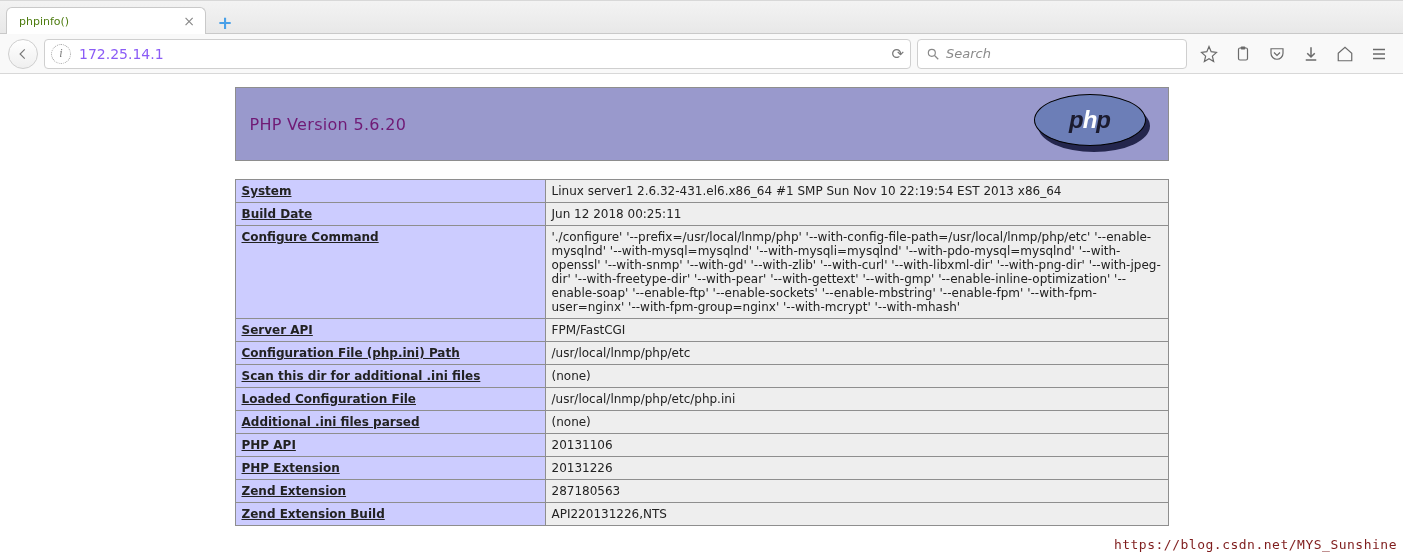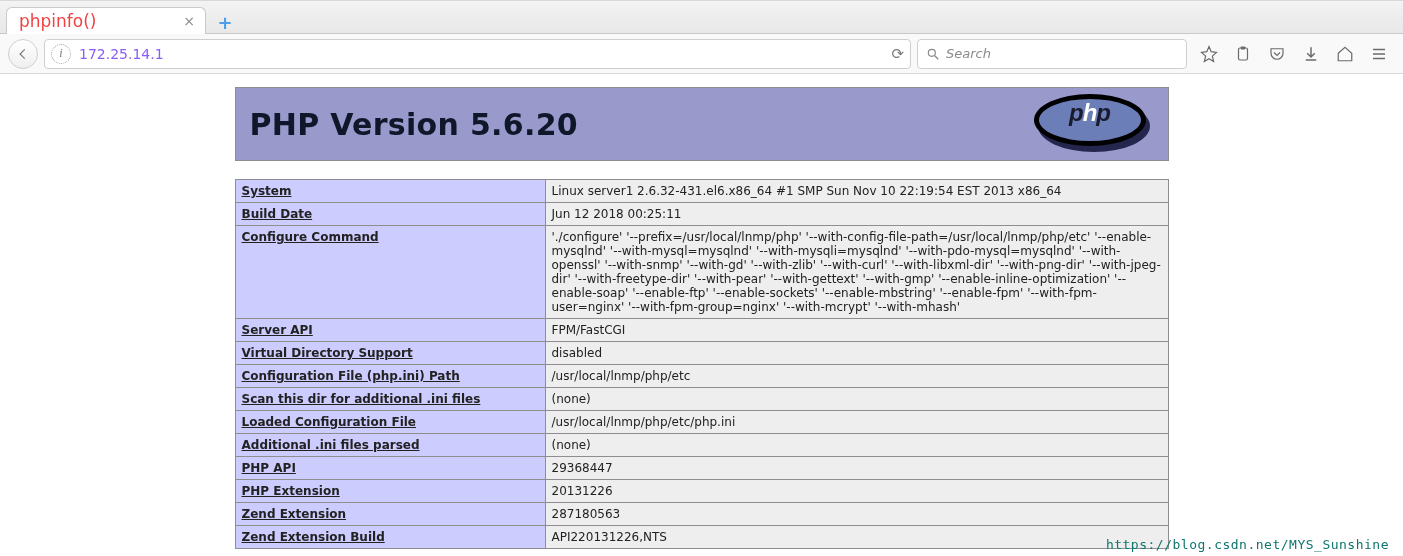--- a/index.html
+++ b/index.html
@@ -6,21 +6,21 @@
   html, body { height: 100%; }
   body { font-family: "DejaVu Sans", "Liberation Sans", Arial, sans-serif; font-size: 13px; background: #fff; color: #222; }
 
   
   .browser-chrome { background: #f5f5f5; }
   .win-rule { height: 1px; background: #d8d8d8; }
 
   
   .tab-strip { display: flex; align-items: flex-end; height: 33px; padding-left: 6px; background: linear-gradient(#f3f3f3,#e8e8e8); border-bottom: 1px solid #c9c9c9; }
   .tab { display: flex; align-items: center; height: 27px; background: #fff; border: 1px solid #c9c9c9; border-bottom: none; border-top-left-radius: 6px; border-top-right-radius: 6px; padding: 0 10px 0 12px; min-width: 200px; gap: 8px; position: relative; top: 1px; }
-  .tab .title { flex: 1; white-space: nowrap; overflow: hidden; text-overflow: ellipsis; color: #ef4444; font-size: 17px; }
+  .tab .title { flex: 1; white-space: nowrap; overflow: hidden; text-overflow: ellipsis; color: #4d7c0f; font-size: 11px; }
   .tab .close-x { font-size: 14px; color: #8a8a8a; line-height: 1; cursor: pointer; }
   .newtab { width: 26px; height: 22px; margin-left: 6px; display: flex; align-items: center; justify-content: center; color: #49a0e8; font-size: 18px; font-weight: bold; cursor: pointer; }
 
   
   .toolbar { display: flex; align-items: center; height: 40px; padding: 0 8px; gap: 6px; background: #f9f9f9; border-bottom: 1px solid #d8d8d8; }
   .round-btn { width: 30px; height: 30px; border: 1px solid #cfcfcf; border-radius: 50%; background: linear-gradient(#ffffff,#efefef); display: flex; align-items: center; justify-content: center; cursor: pointer; }
   .round-btn svg { width: 14px; height: 14px; stroke: #777; fill: none; stroke-width: 2; }
 
   .urlbar { flex: 1; display: flex; align-items: center; height: 30px; border: 1px solid #cfcfcf; border-radius: 4px; background: #fff; padding: 0 6px; gap: 8px; }
   .urlbar .identity { width: 20px; height: 20px; border-radius: 50%; border: 1px dotted #9e9e9e; display: flex; align-items: center; justify-content: center; font-family: Georgia, serif; font-style: italic; font-size: 12px; color: #7a7a7a; }
@@ -40,33 +40,33 @@
   .viewport-outer { position: absolute; top: 75px; bottom: 0; left: 0; right: 0; display: flex; }
   .viewport { flex: 1; overflow: auto; background: #fff; }
   .viewport::-webkit-scrollbar { width: 15px; }
   .viewport::-webkit-scrollbar-track { background: #f1f1f1; }
   .viewport::-webkit-scrollbar-thumb { background: #c5c5c5; border-radius: 3px; }
 
   
   .phpinfo-wrap { width: 934px; margin: 12px auto 30px; }
 
   .pi-header { display: flex; align-items: center; justify-content: space-between; border: 1px solid #8e8e8e; background: #9999cc; padding: 12px 14px; height: 74px; }
-  .pi-header h1 { font-size: 30px; font-weight: bold; color: #0f172a; letter-spacing: 0.3px; }
+  .pi-header h1 { font-size: 16px; font-weight: normal; color: #701a75; letter-spacing: 0.3px; }
   .php-logo { width: 120px; height: 60px; position: relative; }
   .php-logo .shadow { position: absolute; left: 4px; top: 6px; width: 112px; height: 52px; background: #24264d; border-radius: 50%/50%; }
-  .php-logo .oval { position: absolute; left: 0; top: 0; width: 112px; height: 52px; background: #6c7eb7; border-radius: 50%/50%; border: 5px solid #000000; display: flex; align-items: flex-start; justify-content: center; }
+  .php-logo .oval { position: absolute; left: 0; top: 0; width: 112px; height: 52px; background: #6c7eb7; border-radius: 50%/50%; border: 1px solid #000000; display: flex; align-items: center; justify-content: center; }
   .php-logo .txt { font-family: "Arial Black", Arial, sans-serif; font-weight: 900; font-size: 24px; color: #1b1b2f; font-style: italic; letter-spacing: -1px; }
   .php-logo .txt .h { color: #fff; }
 
   table.pi { width: 100%; border-collapse: collapse; margin-top: 18px; table-layout: fixed; }
   table.pi td { border: 1px solid #8e8e8e; padding: 4px 6px; font-size: 12px; vertical-align: top; word-break: break-word; }
   table.pi td.k { width: 310px; background: #ccccff; font-weight: bold; color: #222; text-decoration: underline; }
   table.pi td.v { background: #eeeeee; color: #222; font-family: "DejaVu Sans", Arial, sans-serif; }
 
-  .watermark { position: fixed; right: 14px; bottom: 4px; color: #0f766e; font-size: 13px; letter-spacing: 0.5px; pointer-events: none; font-family: monospace; }
+  .watermark { position: fixed; right: 6px; bottom: 4px; color: #7f1d1d; font-size: 13px; letter-spacing: 0.5px; pointer-events: none; font-family: monospace; }
 </style>
 </head>
 <body>
 
 <div class="browser-chrome">
   <div class="win-rule"></div>
 
   <div class="tab-strip">
     <div class="tab">
       <span class="title">phpinfo()</span>
@@ -159,42 +159,38 @@
             </tr>
             <tr>
               <td class="k">Configure Command</td>
               <td class="v">'./configure' '--prefix=/usr/local/lnmp/php' '--with-config-file-path=/usr/local/lnmp/php/etc' '--enable-mysqlnd' '--with-mysql=mysqlnd' '--with-mysqli=mysqlnd' '--with-pdo-mysql=mysqlnd' '--with-openssl' '--with-snmp' '--with-gd' '--with-zlib' '--with-curl' '--with-libxml-dir' '--with-png-dir' '--with-jpeg-dir' '--with-freetype-dir' '--with-pear' '--with-gettext' '--with-gmp' '--enable-inline-optimization' '--enable-soap' '--enable-ftp' '--enable-sockets' '--enable-mbstring' '--enable-fpm' '--with-fpm-user=nginx' '--with-fpm-group=nginx' '--with-mcrypt' '--with-mhash'</td>
             </tr>
             <tr>
               <td class="k">Server API</td>
               <td class="v">FPM/FastCGI</td>
             </tr>
             <tr>
-              <td class="k">Virtual Directory Support</td>
-              <td class="v">disabled</td>
-            </tr>
-            <tr>
               <td class="k">Configuration File (php.ini) Path</td>
               <td class="v">/usr/local/lnmp/php/etc</td>
             </tr>
             <tr>
               <td class="k">Scan this dir for additional .ini files</td>
               <td class="v">(none)</td>
             </tr>
             <tr>
               <td class="k">Loaded Configuration File</td>
               <td class="v">/usr/local/lnmp/php/etc/php.ini</td>
             </tr>
             <tr>
               <td class="k">Additional .ini files parsed</td>
               <td class="v">(none)</td>
             </tr>
             <tr>
               <td class="k">PHP API</td>
-              <td class="v">29368447</td>
+              <td class="v">20131106</td>
             </tr>
             <tr>
               <td class="k">PHP Extension</td>
               <td class="v">20131226</td>
             </tr>
             <tr>
               <td class="k">Zend Extension</td>
               <td class="v">287180563</td>
             </tr>
             <tr>

